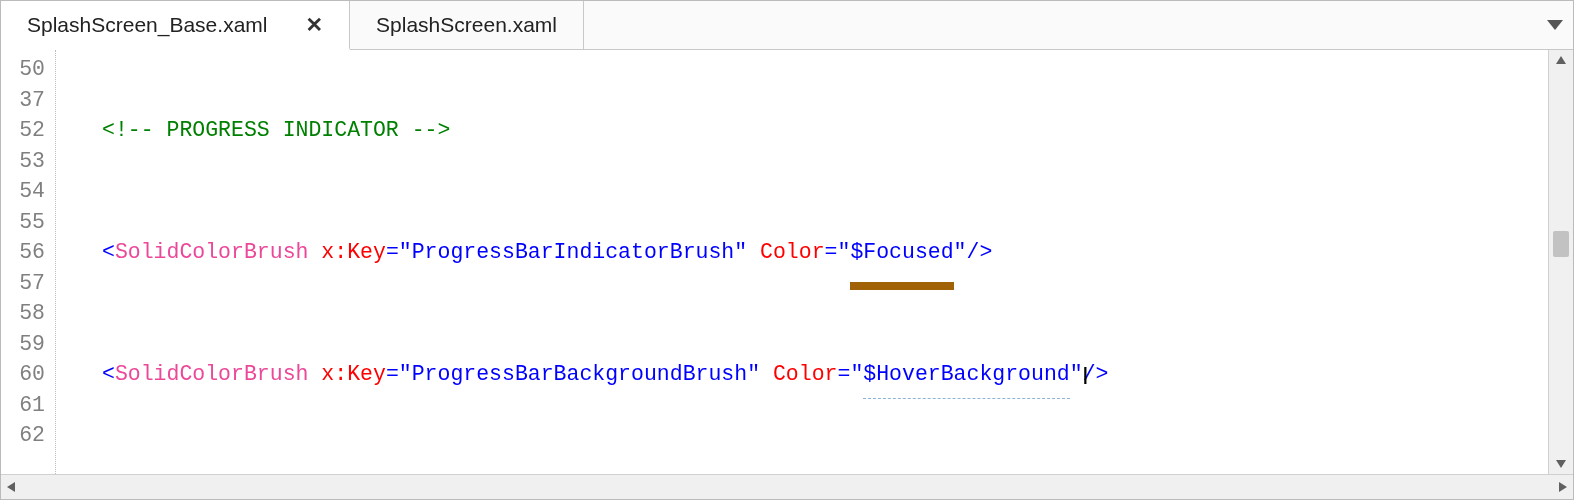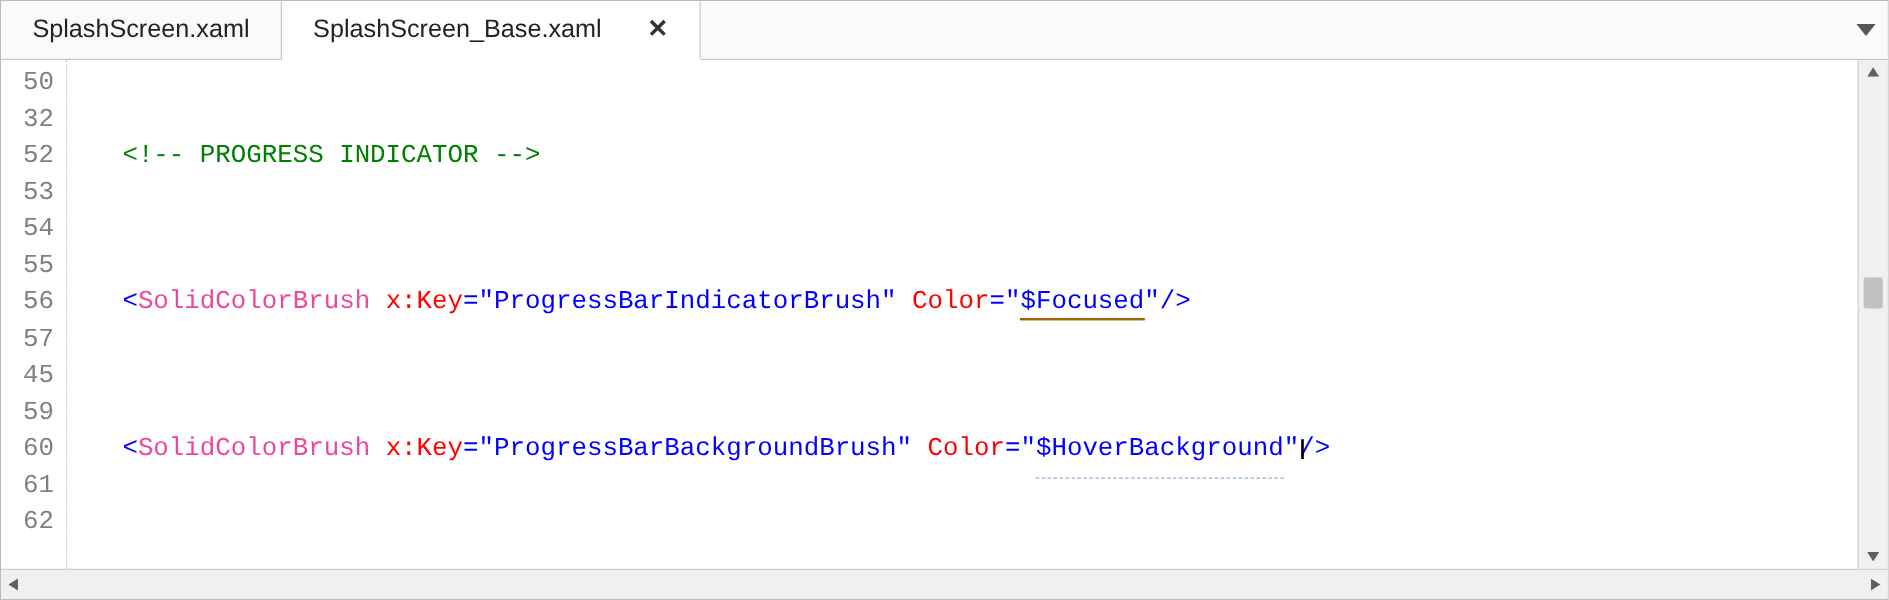--- a/index.html
+++ b/index.html
@@ -107,22 +107,22 @@
   .ind1 { padding-left: 46px; }
 
   
   .punct   { color: #0000ff; }   
   .elem    { color: #ec4899; }   
   .attr    { color: #ff0000; }   
   .string  { color: #0000ff; }   
   .comment { color: #008000; }   
 
   .underline-green {
-    border-bottom: 2px solid #a16207;
-    padding-bottom: 1px;
+    border-bottom: 8px solid #a16207;
+    padding-bottom: 18px;
   }
   .underline-dashed {
     border-bottom: 1px dashed #8db3d6;
     padding-bottom: 12px;
   }
 
   
   .vscroll {
     width: 24px;
     background: #f0f0f0;
@@ -180,47 +180,47 @@
     font-family: sans-serif;
     transform: translateY(-50%);
   }
 </style>
 </head>
 <body>
 
 <div class="window">
 
   <div class="tabstrip">
-    <div class="tab">
-      <span>SplashScreen.xaml</span>
-    </div>
     <div class="tab active">
       <span>SplashScreen_Base.xaml</span>
       <span class="close">✕</span>
+    </div>
+    <div class="tab">
+      <span>SplashScreen.xaml</span>
     </div>
     <div class="dropdown">
       <svg width="16" height="10" viewBox="0 0 16 10">
         <polygon points="0,0 16,0 8,10" fill="#555"></polygon>
       </svg>
     </div>
   </div>
 
   <div class="editor-wrap">
     <div class="editor-row">
       <div class="editor">
         <div class="gutter">
           <div>50</div>
-          <div>32</div>
+          <div>37</div>
           <div>52</div>
           <div>53</div>
           <div>54</div>
           <div>55</div>
           <div>56</div>
           <div>57</div>
-          <div>45</div>
+          <div>58</div>
           <div>59</div>
           <div>60</div>
           <div>61</div>
           <div>62</div>
         </div>
         <div class="code">
 
 <div class="code-line ind1"><span class="comment">&lt;!--</span><span class="comment"> PROGRESS INDICATOR </span><span class="comment">--&gt;</span></div>
 <div class="code-line ind1"></div>
 <div class="code-line ind1"><span class="punct">&lt;</span><span class="elem">SolidColorBrush</span> <span class="attr">x:Key</span><span class="punct">=</span><span class="string">"ProgressBarIndicatorBrush"</span> <span class="attr">Color</span><span class="punct">=</span><span class="string">"</span><span class="string underline-green">$Focused</span><span class="string">"</span><span class="punct">/&gt;</span></div>

